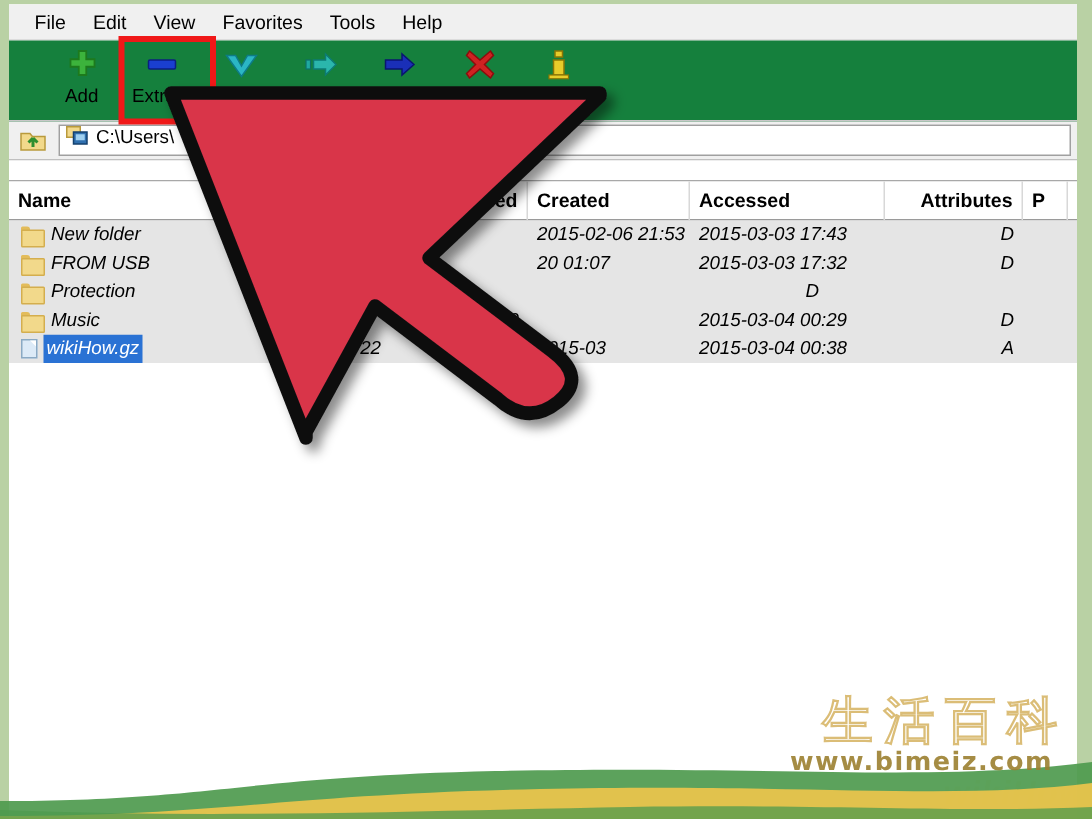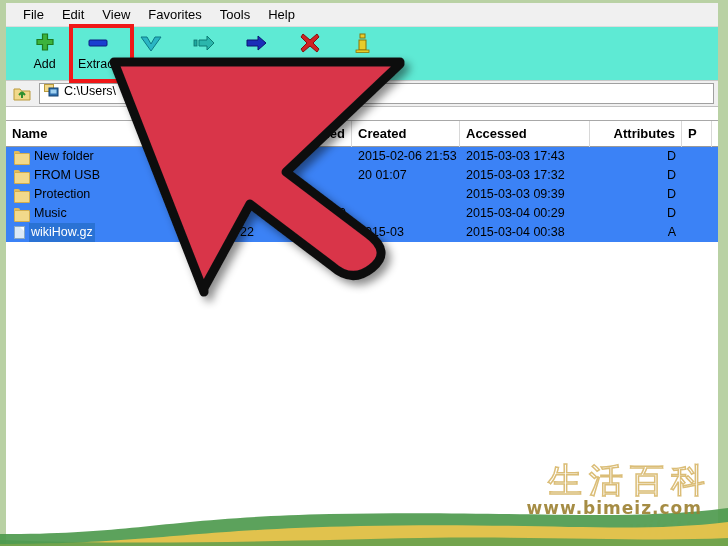--- a/index.html
+++ b/index.html
@@ -50,24 +50,24 @@
     font-size: 13px;
     color: #000;
     padding: 2px 9px;
     white-space: nowrap;
     cursor: default;
   }
 
   
   #toolbar {
     height: 54px;
-    background: #5eead4;
+    background: #15803d;
     display: flex;
     align-items: flex-start;
-    padding-left: 12px;
+    padding-left: 22px;
     border-bottom: 1px solid #c8c8c8;
     position: relative;
   }
   .tb-btn {
     width: 53px;
     height: 50px;
     display: flex;
     flex-direction: column;
     align-items: center;
     justify-content: flex-start;
@@ -150,21 +150,21 @@
     border-right: 1px solid #d8d8d8;
     padding: 0 6px;
     white-space: nowrap;
     overflow: hidden;
     cursor: default;
     font-weight: bold;
   }
   .col.num { text-align: right; }
 
   
-  #filelist { background: #3b82f6; }
+  #filelist { background: #e5e5e5; font-style: italic; }
   .row {
     height: 19px;
     display: flex;
     align-items: center;
     font-size: 12.5px;
     color: #000;
     cursor: default;
   }
   .cell {
     height: 19px;
@@ -422,21 +422,20 @@
       </div>
 
       <div class="row">
         <div class="cell name-cell" style="width:186px">
           <span class="ico-folder"></span>
           <span class="name-text">Protection</span>
         </div>
         <div class="cell num" style="width:68px"></div>
         <div class="cell num" style="width:92px"></div>
         <div class="cell" style="width:108px"></div>
-        <div class="cell" style="width:130px">2015-03-03 09:39</div>
         <div class="cell num" style="width:92px">D</div>
         <div class="cell" style="width:30px"></div>
       </div>
 
       <div class="row">
         <div class="cell name-cell" style="width:186px">
           <span class="ico-folder"></span>
           <span class="name-text">Music</span>
         </div>
         <div class="cell num" style="width:68px"></div>

